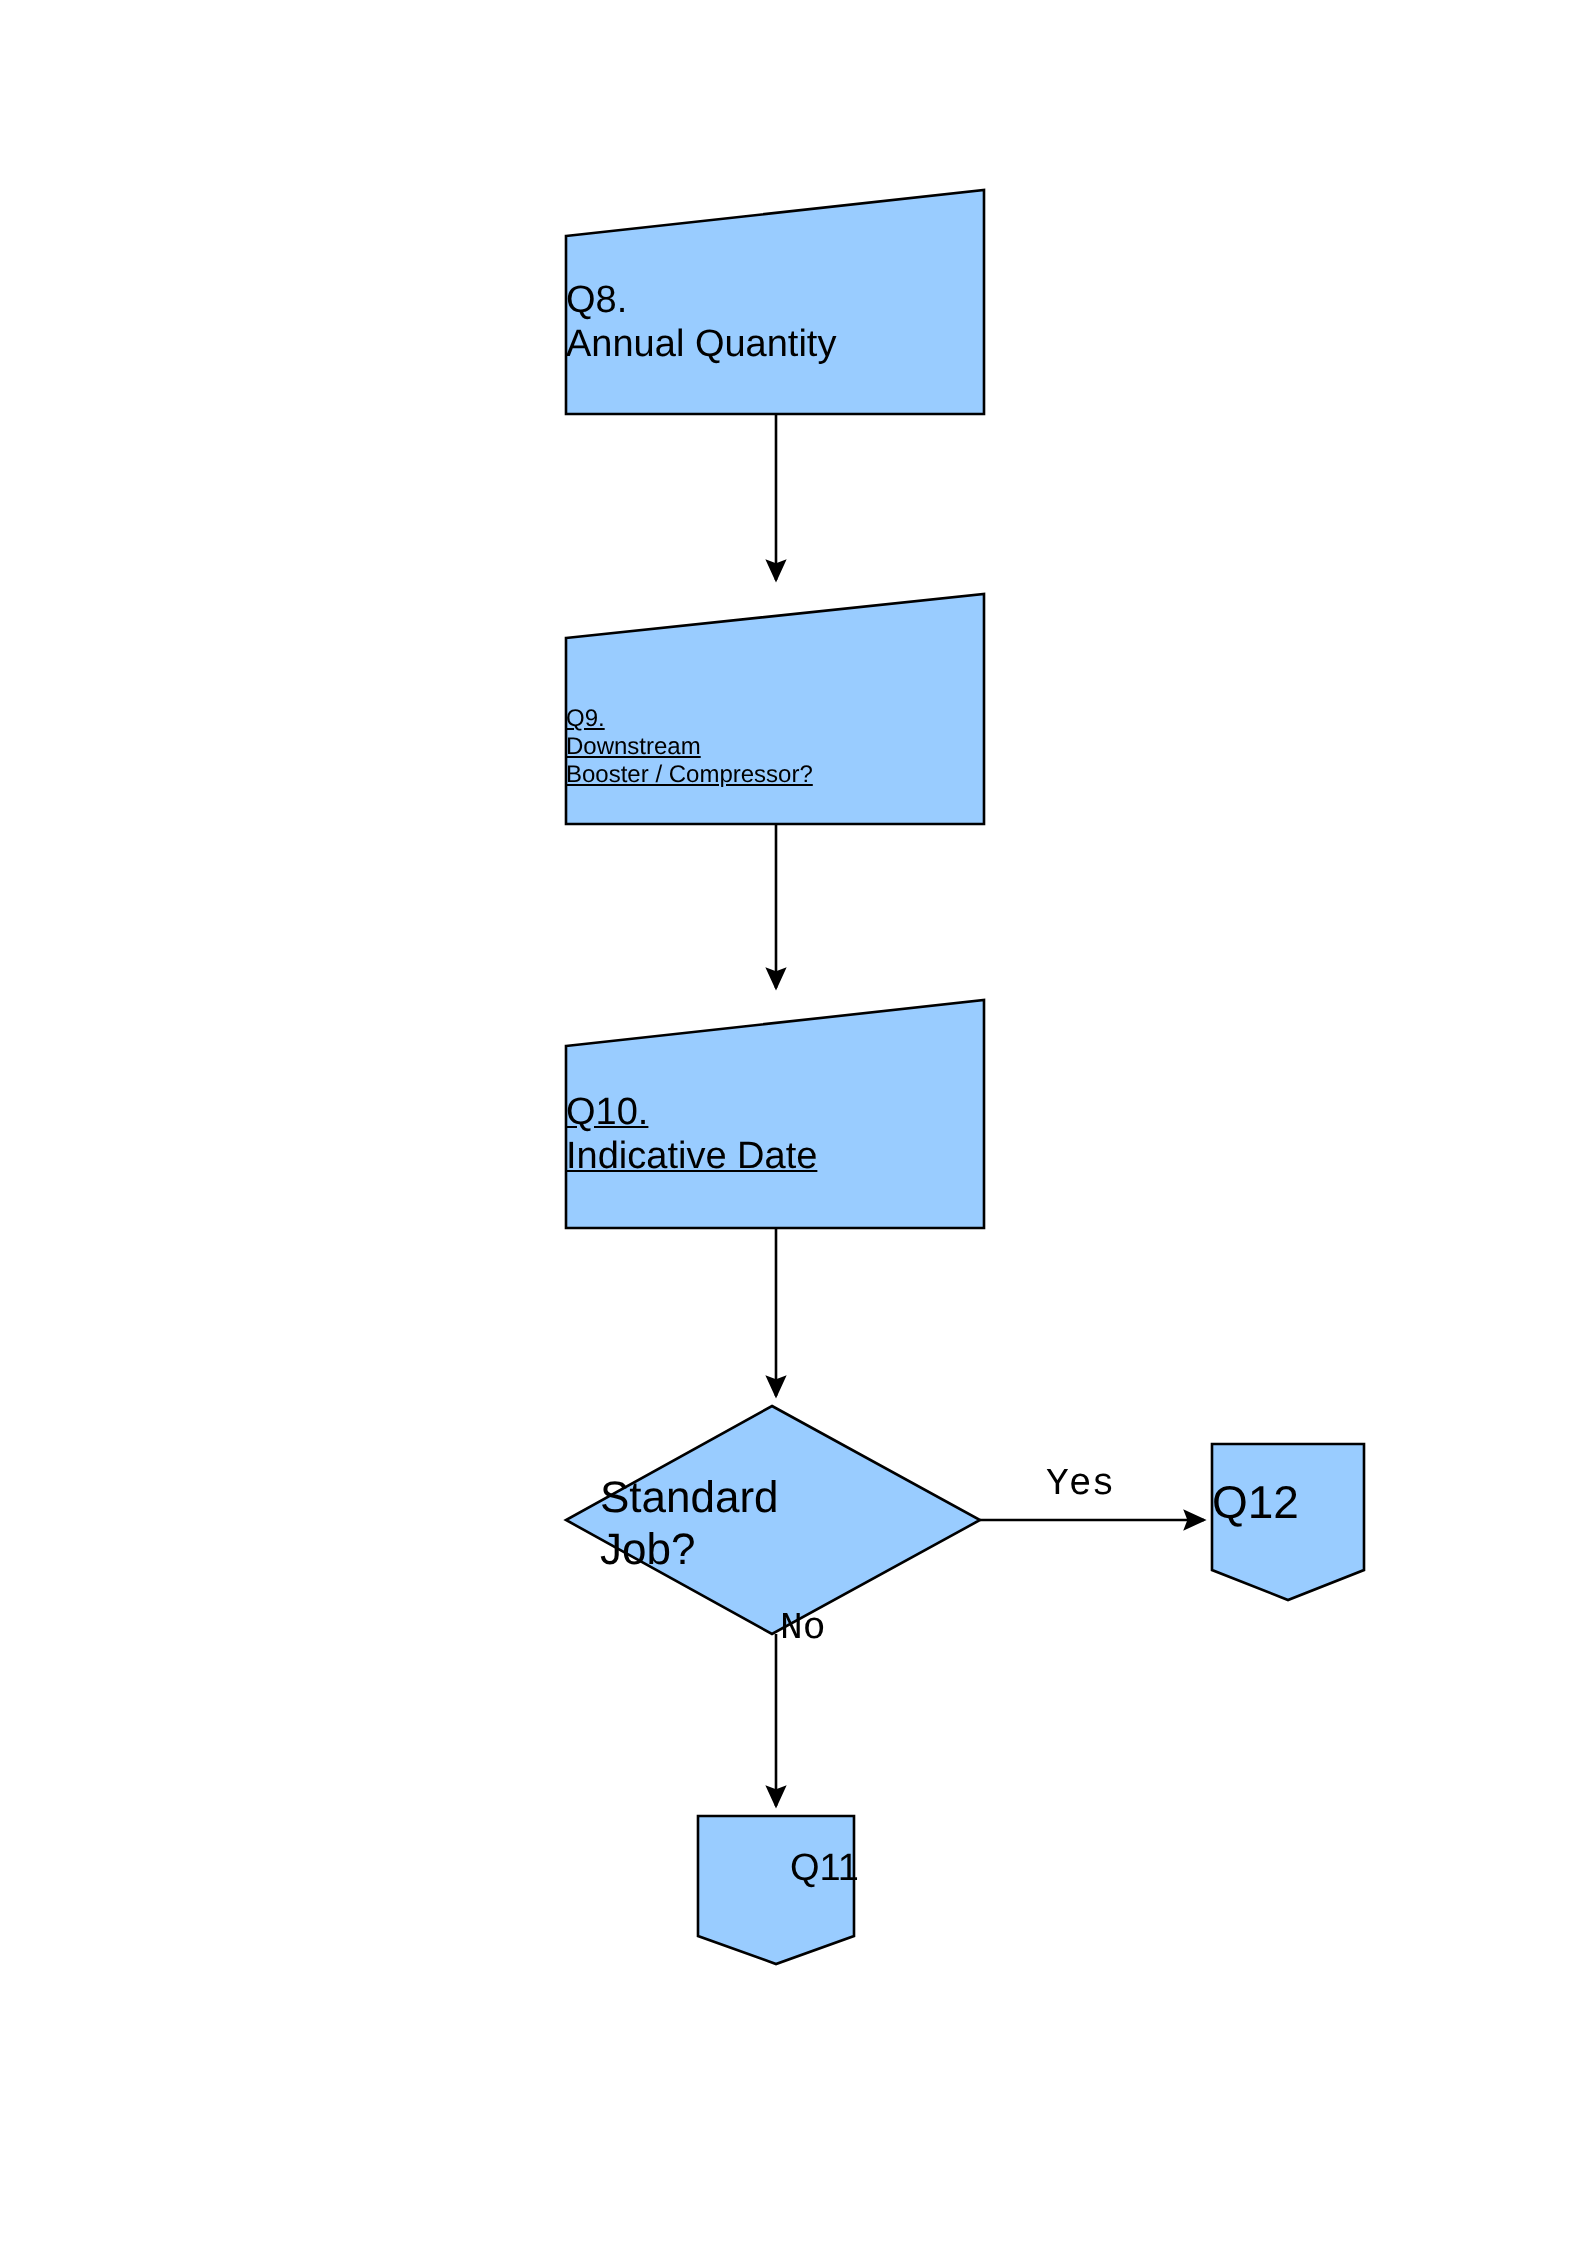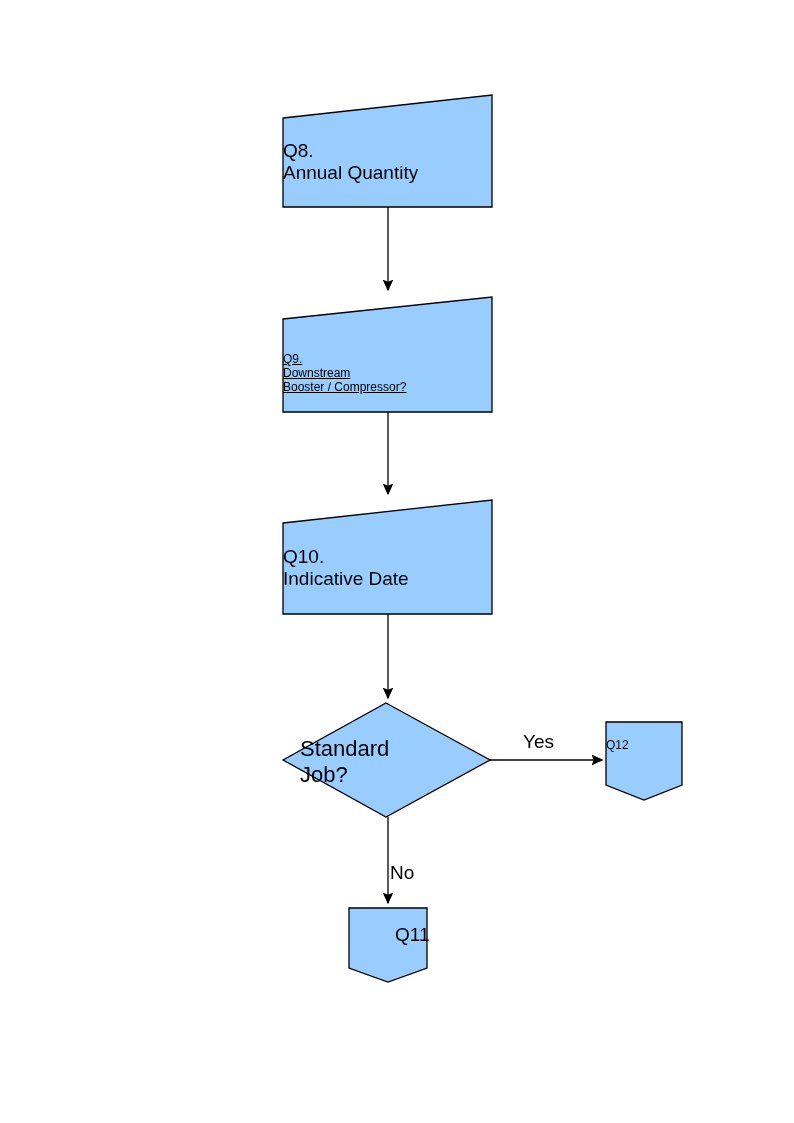--- a/index.html
+++ b/index.html
@@ -26,32 +26,32 @@
     color: #000000;
     line-height: 1.18;
     white-space: pre-line;
     pointer-events: none;
     font-family: "Liberation Sans", sans-serif;
   }
   .edge-label {
     position: absolute;
     color: #000000;
     font-size: 19px;
-    font-family: Liberation Sans, sans-serif;
+    font-family: Liberation Mono, monospace;
     white-space: nowrap;
     text-align: center;
   }
   .lbl-q8  { left: 283px; top: 140px; width: 209px; font-size: 19px; }
   .lbl-q9  { left: 283px; top: 352px; width: 209px; font-size: 12px; text-decoration: underline; }
-  .lbl-q10 { left: 283px; top: 546px; width: 186px; font-size: 19px; }
+  .lbl-q10 { left: 283px; top: 546px; width: 186px; font-size: 19px; text-decoration: underline; }
   .lbl-dec { left: 300px; top: 736px; width: 175px; font-size: 22px; }
-  .lbl-q12 { left: 606px; top: 738px; width: 52px; font-size: 12px; }
+  .lbl-q12 { left: 606px; top: 738px; width: 52px; font-size: 23px; }
   .lbl-q11 { left: 349px; top: 924px; width: 78px; font-size: 19px; margin-left: 46px; }
   .lbl-yes { left: 523px; top: 731px; }
-  .lbl-no  { left: 390px; top: 862px; }
+  .lbl-no  { left: 390px; top: 803px; }
 </style>
 </head>
 <body>
 
 <svg id="flow-canvas" viewBox="0 0 794 1123" xmlns="http://www.w3.org/2000/svg">
   <defs>
     <marker id="arrowhead" markerWidth="9" markerHeight="9" refX="8" refY="4.5" orient="auto" markerUnits="strokeWidth">
       <path d="M0,0.4 L9,4.5 L0,8.6 L1.6,4.5 Z" fill="#000000"></path>
     </marker>
   </defs>

